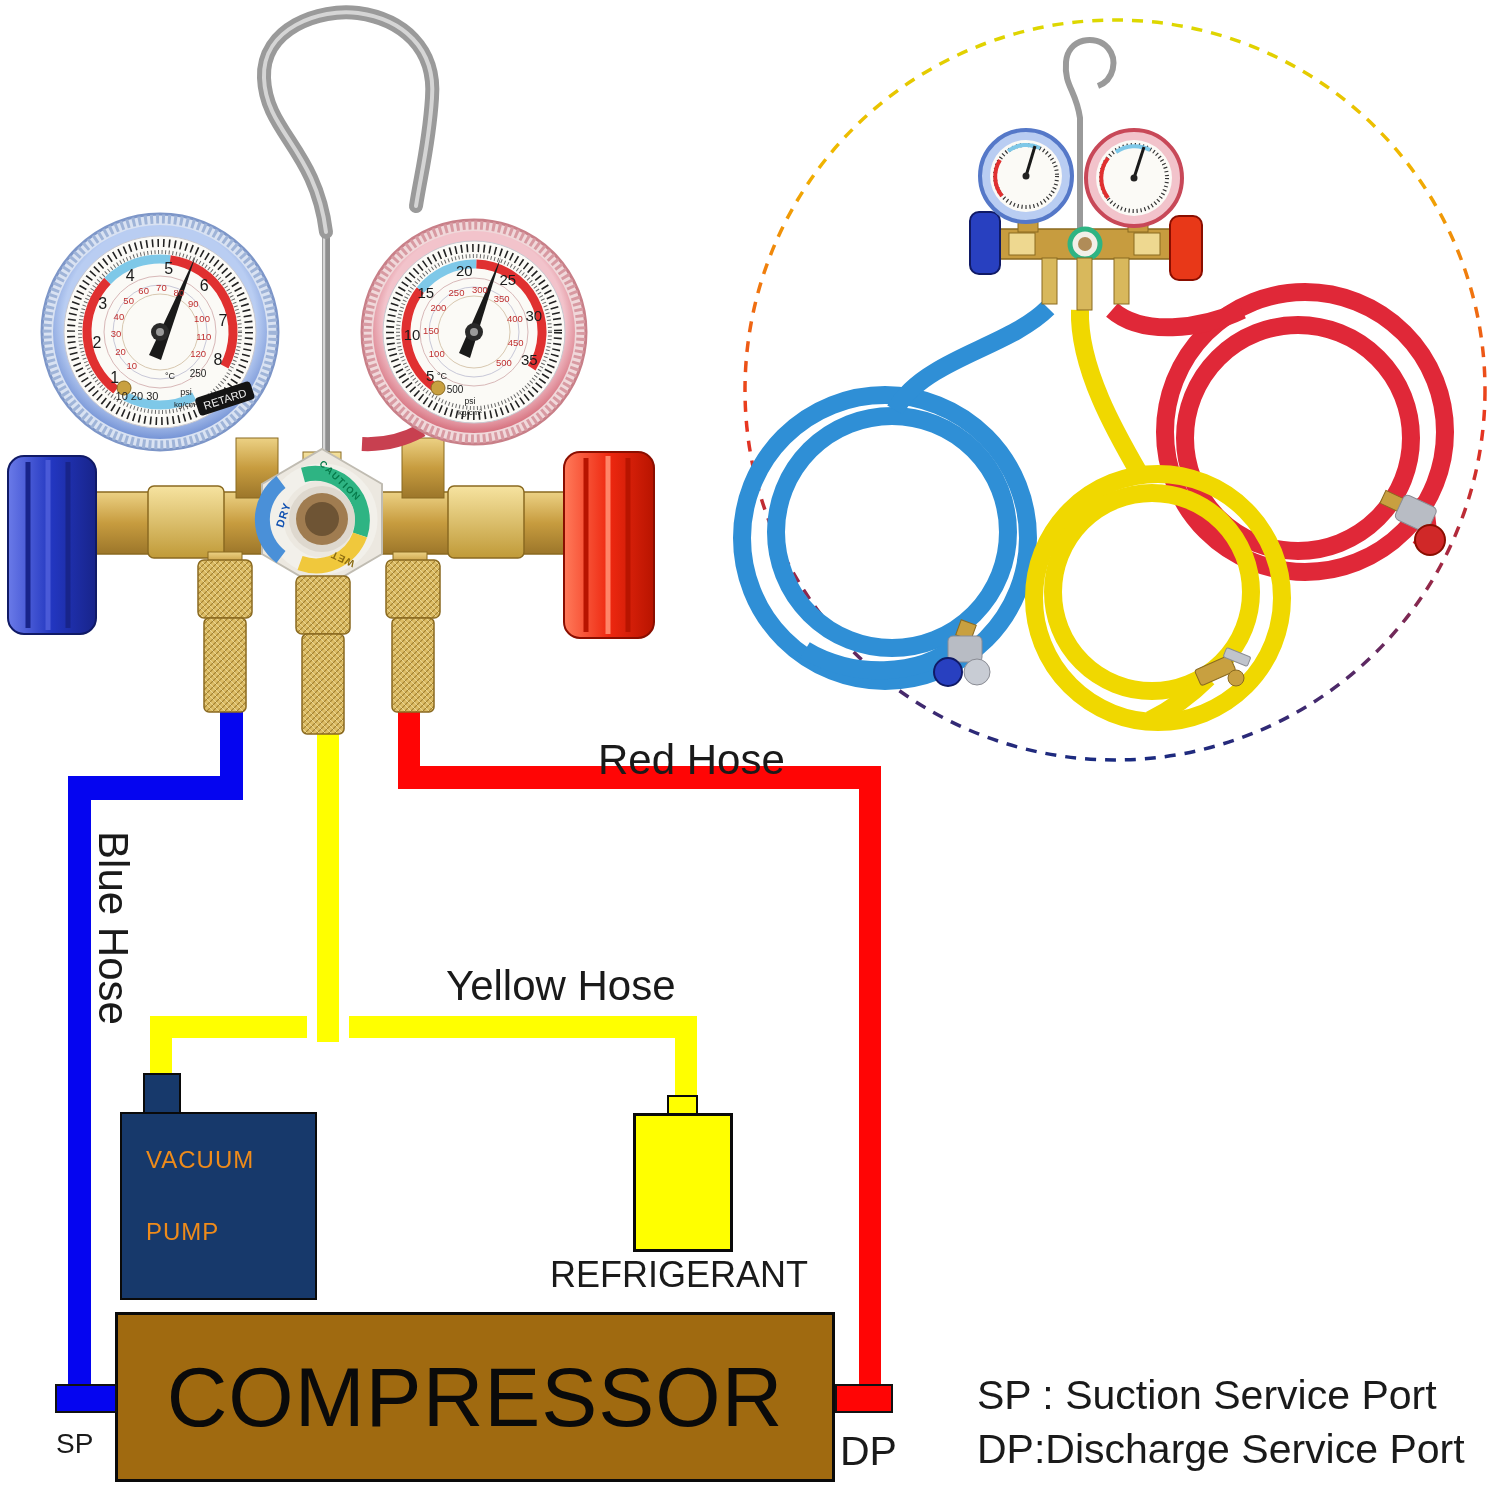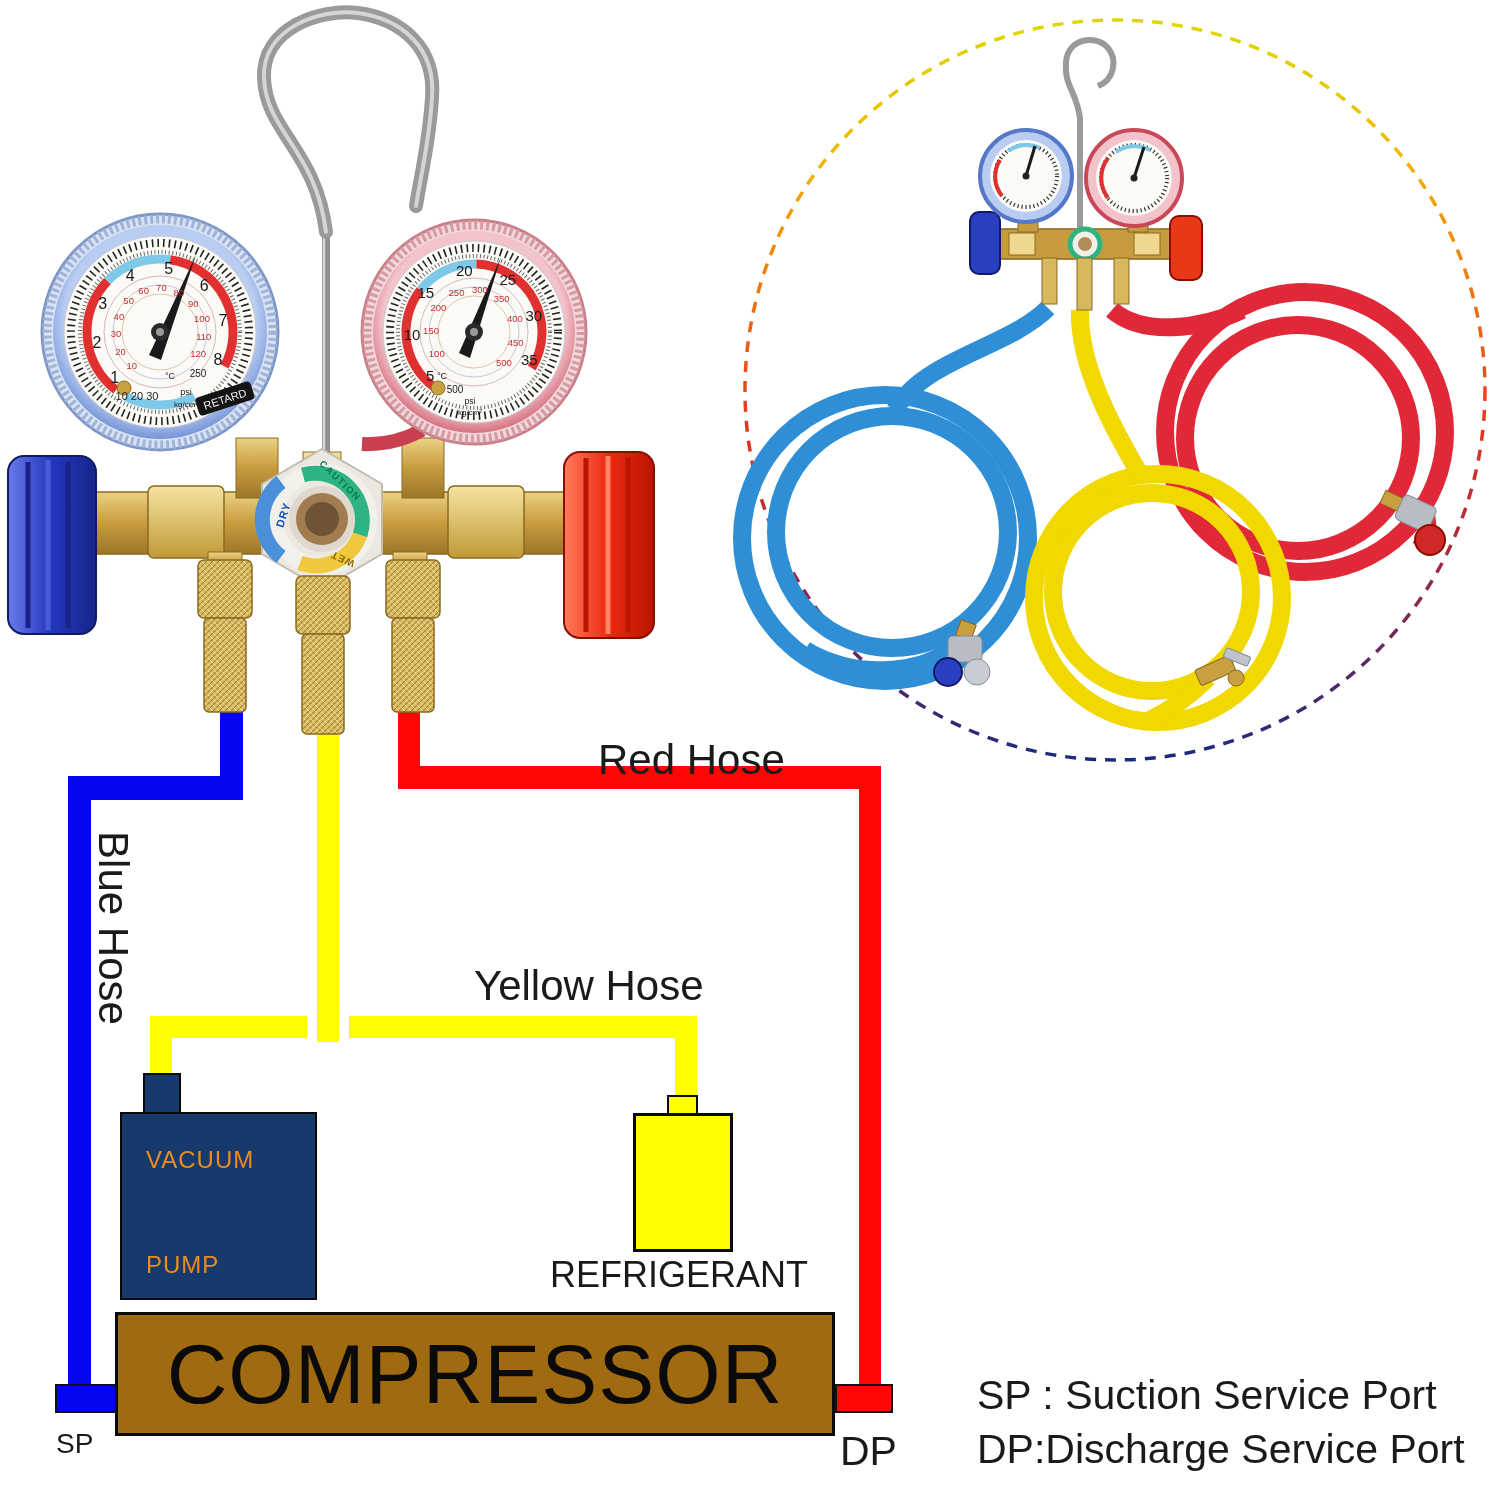--- a/index.html
+++ b/index.html
@@ -33,35 +33,35 @@
   <div class="seg hose-red" style="left:859px;top:766px;width:22px;height:624px;"></div>
   <div class="seg hose-yellow" style="left:317px;top:734px;width:22px;height:308px;"></div>
   <div class="seg hose-yellow" style="left:150px;top:1016px;width:157px;height:22px;"></div>
   <div class="seg hose-yellow" style="left:349px;top:1016px;width:348px;height:22px;"></div>
   <div class="seg hose-yellow" style="left:150px;top:1016px;width:22px;height:60px;"></div>
   <div class="seg hose-yellow" style="left:675px;top:1016px;width:22px;height:84px;"></div>
 
   <div class="box pump" style="left:143px;top:1073px;width:38px;height:41px;"></div>
   <div class="box pump" style="left:120px;top:1112px;width:197px;height:188px;"></div>
   <div class="pump-text" style="left:146px;top:1146px;">VACUUM</div>
-  <div class="pump-text" style="left:146px;top:1218px;margin-top:33px;">PUMP</div>
+  <div class="pump-text" style="left:146px;top:1218px;">PUMP</div>
 
   <div class="box tank" style="left:667px;top:1095px;width:31px;height:20px;border-width:2px;"></div>
   <div class="box tank" style="left:633px;top:1113px;width:100px;height:139px;"></div>
   <div class="lbl" style="left:550px;top:1254px;width:270px;font-size:36px;">REFRIGERANT</div>
 
-  <div class="box compressor" style="left:115px;top:1312px;width:720px;height:124px;">
+  <div class="box compressor" style="left:115px;top:1312px;width:720px;height:170px;">
     <span>COMPRESSOR</span>
   </div>
 
   <div class="port hose-blue" style="left:55px;top:1384px;width:62px;height:29px;"></div>
   <div class="port hose-red" style="left:835px;top:1384px;width:58px;height:29px;"></div>
 
   <div class="lbl" style="left:598px;top:712px;font-size:42px;margin-top:24px;">Red Hose</div>
-  <div class="lbl" style="left:446px;top:962px;font-size:42px;margin-left:28px;">Yellow Hose</div>
+  <div class="lbl" style="left:446px;top:962px;font-size:42px;">Yellow Hose</div>
   <div class="lbl" style="left:15px;top:906px;width:200px;height:44px;text-align:center;font-size:42px;transform:rotate(90deg);">Blue Hose</div>
   <div class="lbl" style="left:56px;top:1428px;font-size:28px;">SP</div>
   <div class="lbl" style="left:840px;top:1428px;font-size:41px;">DP</div>
   <div class="lbl" style="left:977px;top:1426px;font-size:41px;">DP:Discharge Service Port</div>
   <div class="lbl" style="left:977px;top:1372px;font-size:41px;">SP : Suction Service Port</div>
 
   <svg id="photo1" style="left:0;top:0;" width="670" height="765" viewBox="0 0 670 765">
     <defs>
       <linearGradient id="brass" x1="0" y1="0" x2="0" y2="1">
         <stop offset="0" stop-color="#ecd184"></stop>

